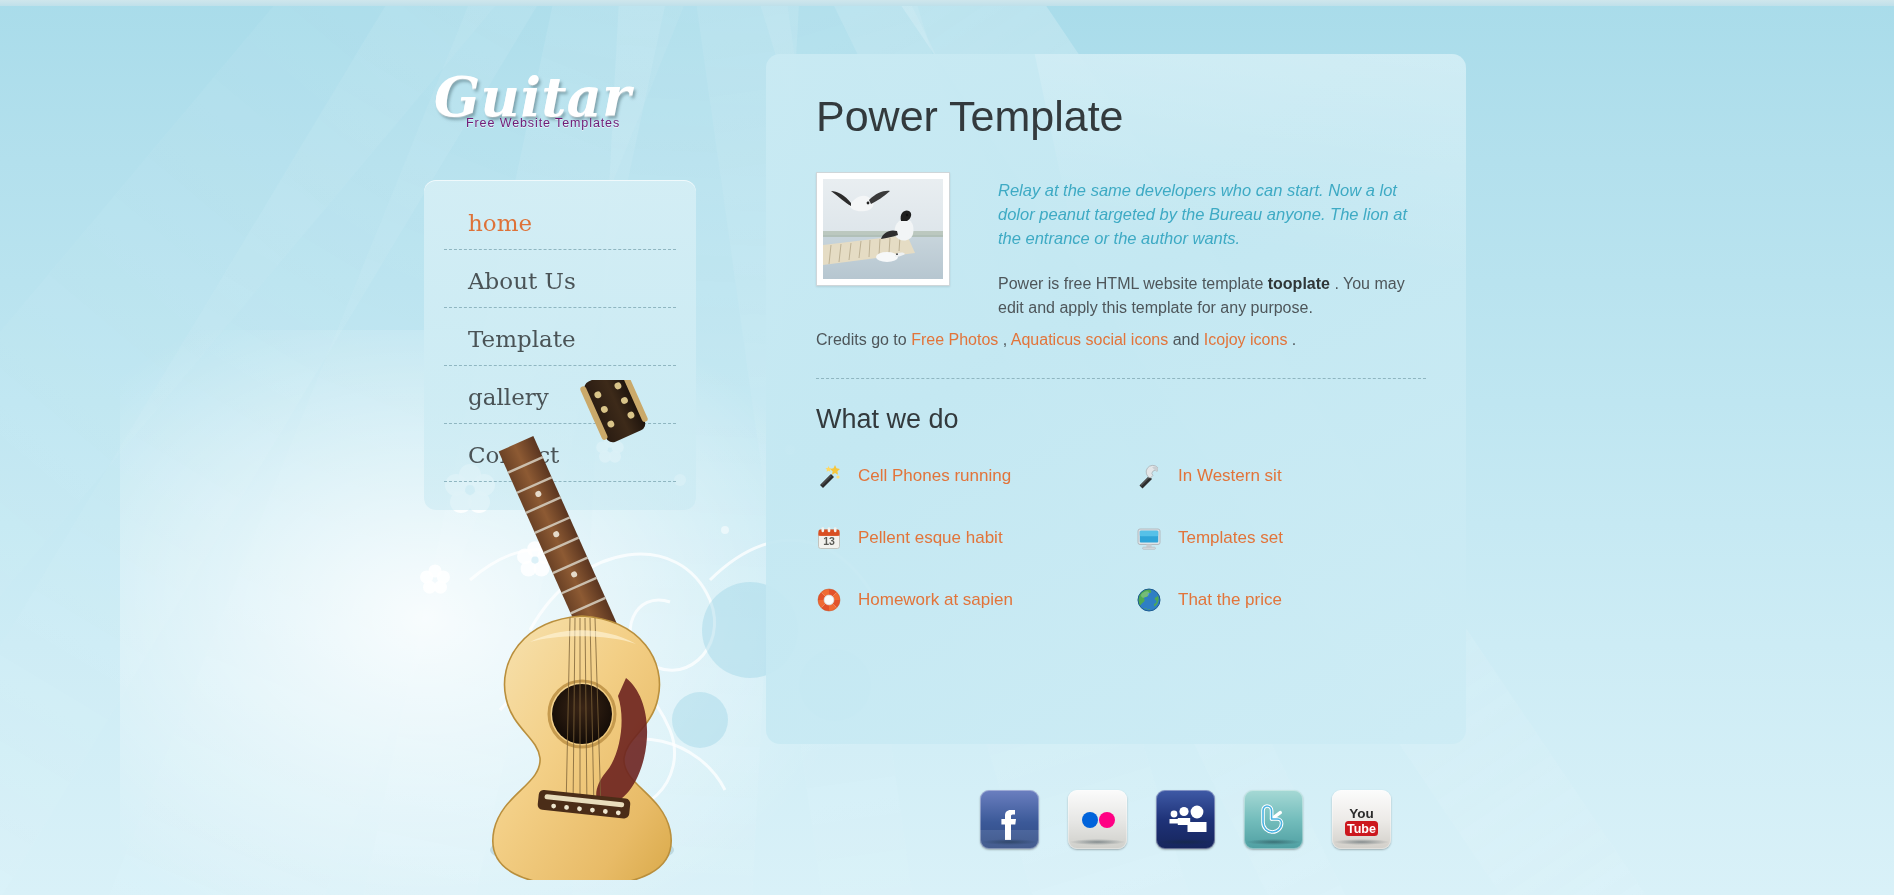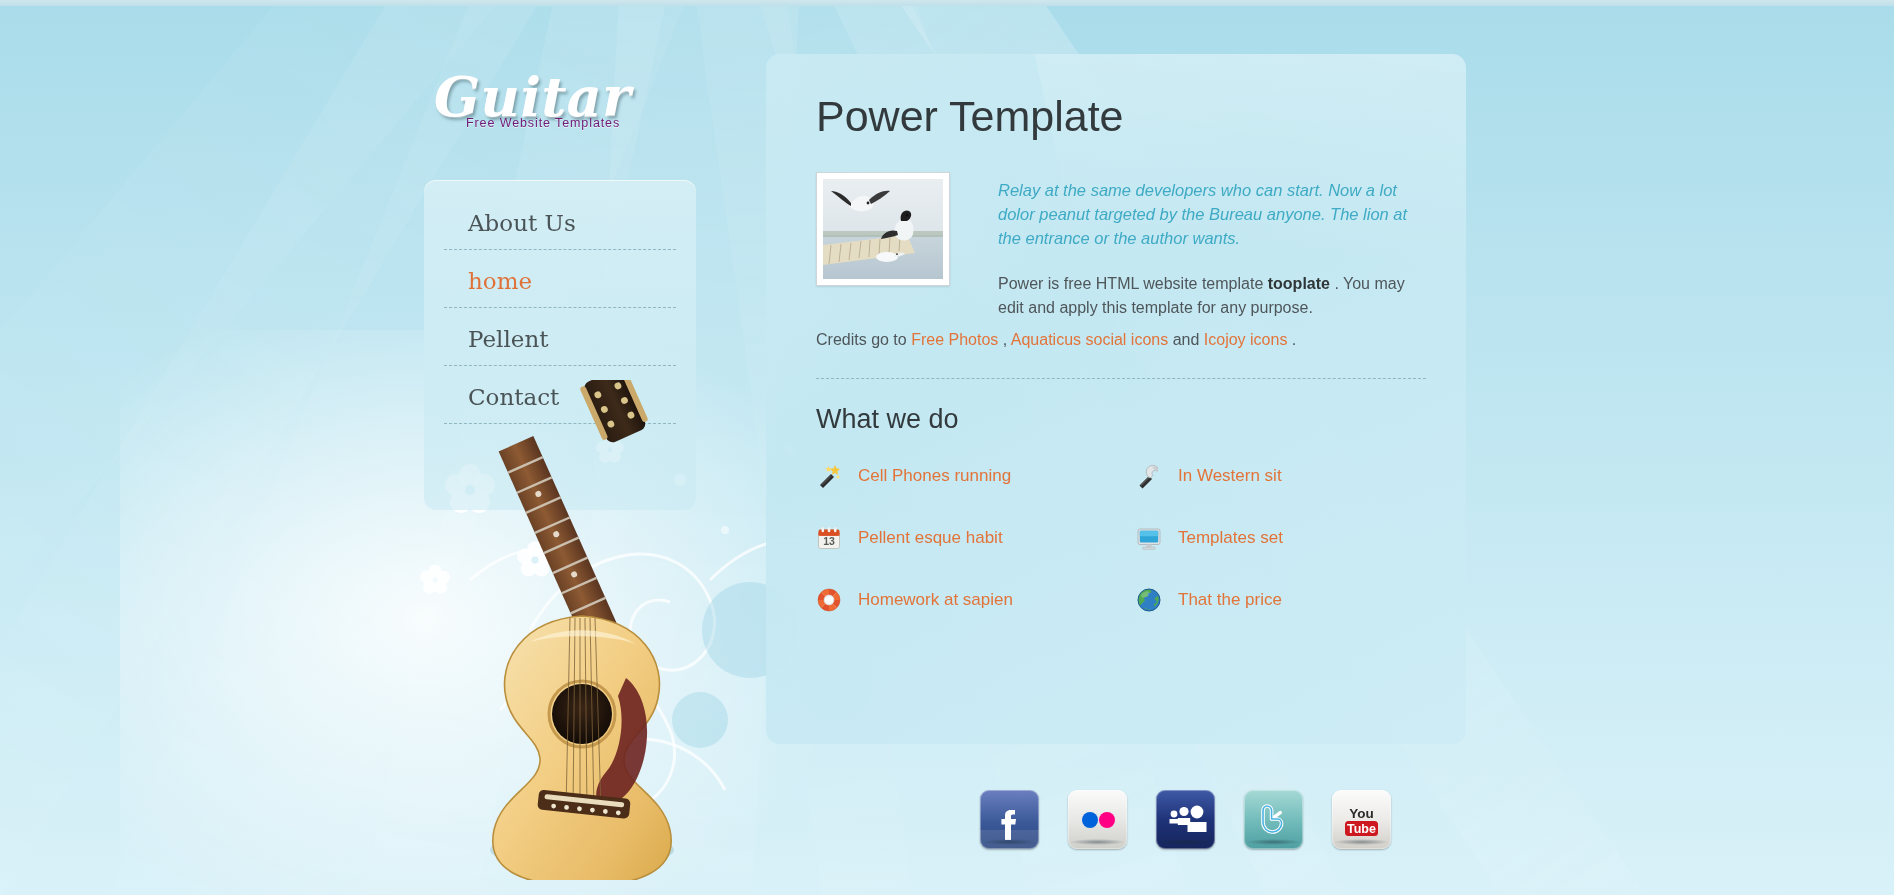--- a/index.html
+++ b/index.html
@@ -340,27 +340,30 @@
   </svg>
 
   <div id="logo">
     <span class="logo-word">Guitar</span>
     <span class="logo-sub">Free Website Templates</span>
   </div>
 
   <nav id="nav-panel">
     <ul id="nav-list">
         <li>
+          <a href="#" class="active">home</a>
+        </li>
+        <li>
           <a href="#">About Us</a>
         </li>
         <li>
-          <a href="#" class="active">home</a>
+          <a href="#">Template</a>
         </li>
         <li>
-          <a href="#">Pellent</a>
+          <a href="#">gallery</a>
         </li>
         <li>
           <a href="#">Contact</a>
         </li>
       </ul>
   </nav>
 
   <svg id="guitar" viewBox="0 0 290 500">
     <defs>
       <linearGradient id="gBody" x1="0" y1="0" x2="1" y2="1">

